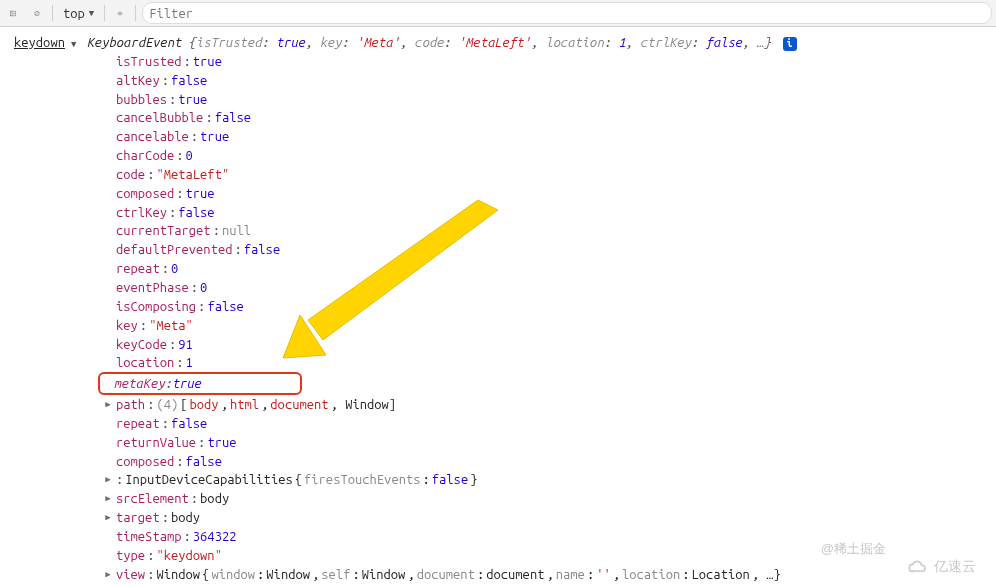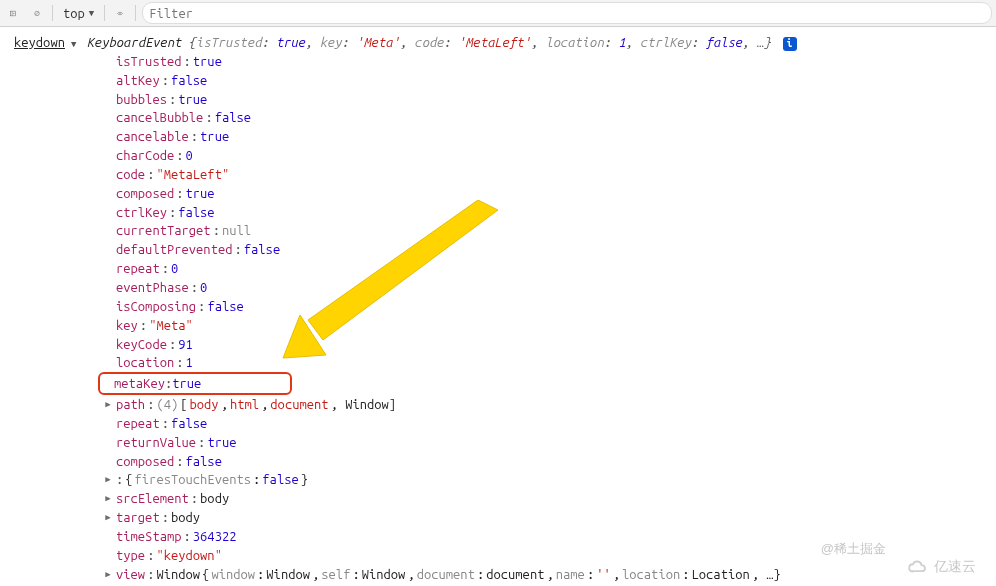--- a/index.html
+++ b/index.html
@@ -42,21 +42,21 @@
   .tree .row{white-space:nowrap;display:flex;align-items:center;gap:2px;}
   .caret{display:inline-block;width:12px;text-align:center;color:#6e6e6e;font-size:9px;cursor:default;}
   .prop .k{color:var(--key);}
   .prop .sep{color:#555;}
   .prop .s{color:var(--str);}
   .prop .n{color:var(--num);}
   .prop .b{color:var(--num);}
   .prop .nl{color:var(--muted);}
   .prop .obj{color:#222;}
   
-  .hl-box{border:2px solid #e03717;border-radius:6px;padding:0 2px 0 2px;margin-left:-4px;display:inline-flex;align-items:center;width:186px;}
+  .hl-box{border:2px solid #e03717;border-radius:6px;padding:0 12px 0 2px;margin-left:-4px;display:inline-flex;align-items:center;width:186px;font-style:italic;}
   
   .arrow{
     position:absolute;
     left:268px; top:200px;
     width:230px;height:160px;
     pointer-events:none;
   }
   
   .wm{position:absolute;right:20px;bottom:8px;display:flex;align-items:center;gap:6px;color:#bdbdbd;font-family:"PingFang SC","Microsoft YaHei",sans-serif;font-size:14px;opacity:.85;}
   .wm2{position:absolute;right:110px;bottom:28px;color:#bdbdbd;font-family:"PingFang SC","Microsoft YaHei",sans-serif;font-size:13px;opacity:.85;margin-left:8px;}
@@ -244,21 +244,21 @@
           <span class="k">returnValue</span>
           <span class="sep">: </span>
           <span class="b">true</span>
         </div>
         <div class="row prop">
           <span class="caret"></span>
           <span class="k">composed</span>
           <span class="sep">: </span>
           <span class="b">false</span>
         </div>
-        <div class="row prop"><span class="caret">▶</span><span class="sep">: </span><span class="obj">{</span><span class="ik" style="color:#888">firesTouchEvents</span>: <span class="b">false</span>}</div>
+        <div class="row prop"><span class="caret">▶</span><span class="sep">: </span><span class="obj">InputDeviceCapabilities </span><span class="obj">{</span><span class="ik" style="color:#888">firesTouchEvents</span>: <span class="b">false</span>}</div>
         <div class="row prop">
           <span class="caret">▶</span>
           <span class="k">srcElement</span>
           <span class="sep">: </span>
           <span class="obj">body</span>
         </div>
         <div class="row prop">
           <span class="caret">▶</span>
           <span class="k">target</span>
           <span class="sep">: </span>

